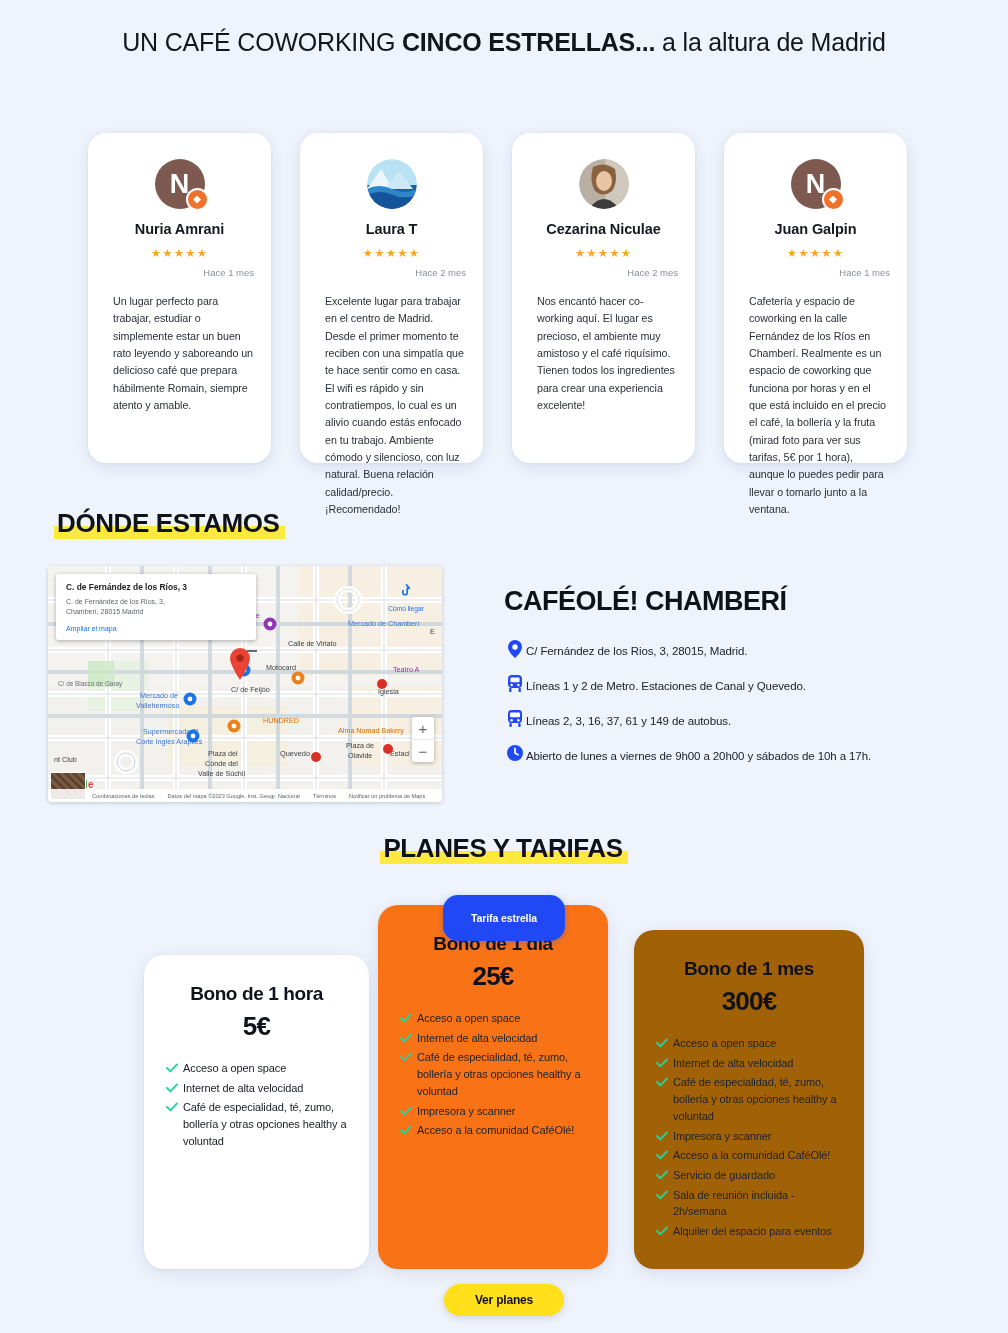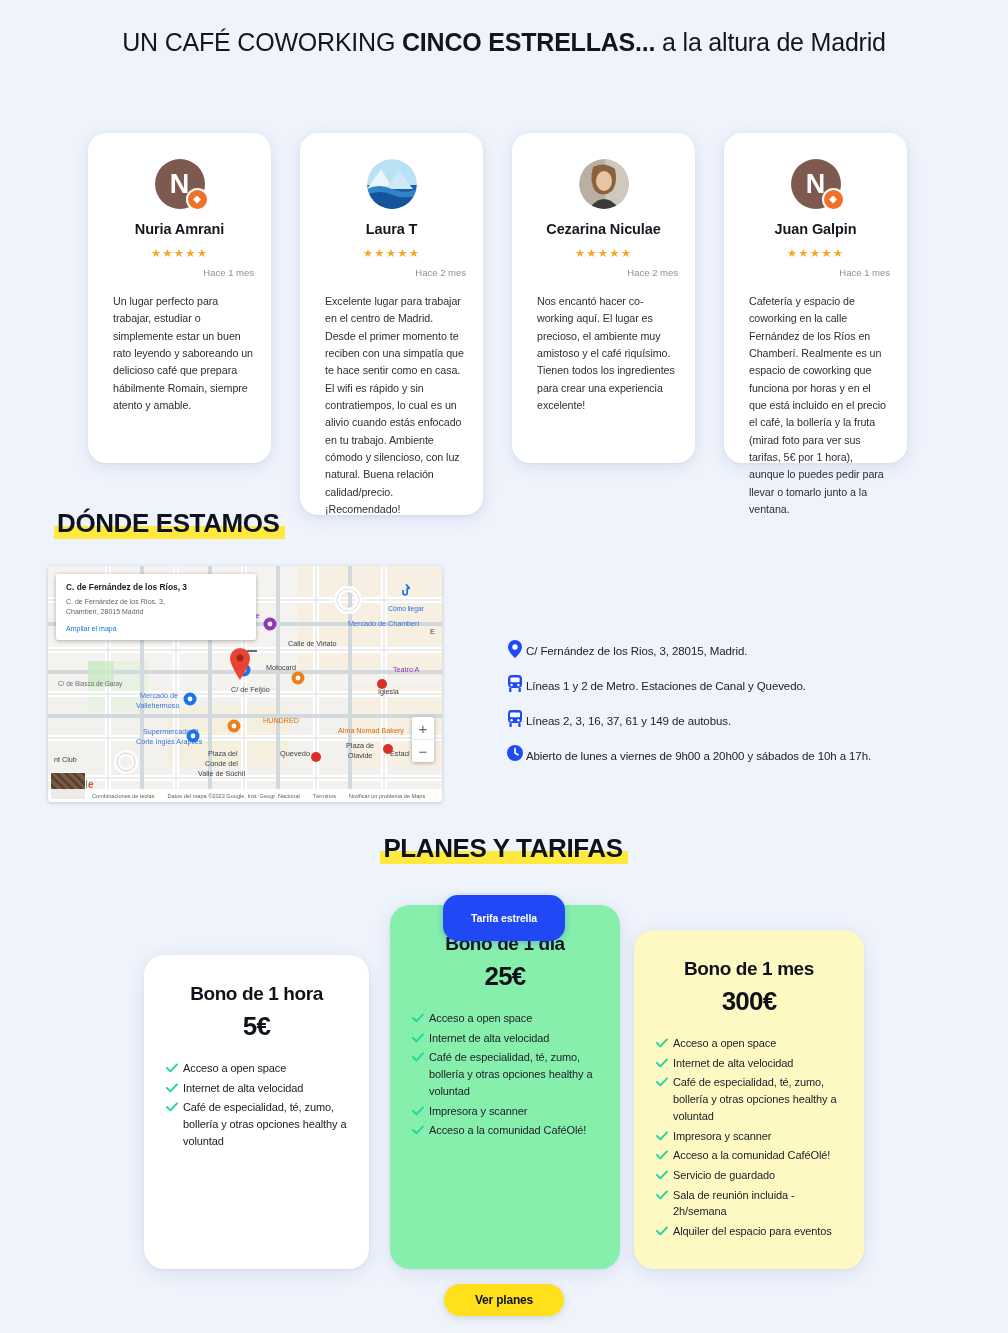--- a/index.html
+++ b/index.html
@@ -22,21 +22,21 @@
 
   
   .reviews{position:absolute; top:133px; left:88px; width:846px; height:335px;}
   .rcard{
     position:absolute; top:0; width:183px;
     background:#fff; border-radius:18px;
     box-shadow:0 4px 16px rgba(40,60,120,.10), 0 1px 3px rgba(40,60,120,.06);
     padding:26px 17px 20px 17px; box-sizing:border-box;
   }
   .rcard.c0{left:0;   height:330px;}
-  .rcard.c1{left:212px;height:382px;}
+  .rcard.c1{left:212px;height:330px;}
   .rcard.c2{left:424px;height:330px;}
   .rcard.c3{left:636px;height:330px;}
 
   .avatar-wrap{position:relative;width:50px;height:50px;margin:0 auto 12px auto;}
   .avatar{width:50px;height:50px;border-radius:50%;overflow:hidden;position:relative;
           display:flex;align-items:center;justify-content:center;}
   .avatar.letter{background:#7d5950;color:#fff;font-size:27px;font-weight:600;line-height:1;}
   .avatar svg{display:block;width:50px;height:50px;}
   .gbadge{
     position:absolute; right:-4px; bottom:-2px; width:19px; height:19px;
@@ -106,22 +106,22 @@
   .infotext{font-size:11.5px;color:#20232b;line-height:1.4;letter-spacing:-0.1px;padding-top:2px;}
 
   
   .plans{position:absolute;top:895px;left:0;width:1008px;height:380px;}
   .pcard{
     position:absolute; border-radius:20px; box-sizing:border-box;
     box-shadow:0 4px 18px rgba(40,60,120,.10), 0 1px 3px rgba(40,60,120,.06);
     padding:28px 22px 22px 22px;
   }
   .p0{left:144px;top:60px;width:225px;height:314px;background:#fff;}
-  .p1{left:390px;top:10px;width:230px;height:364px;background:#86efac;}
-  .p2{left:634px;top:35px;width:230px;height:339px;background:#fef9c3;}
+  .p1{left:378px;top:10px;width:230px;height:364px;background:#f97316;}
+  .p2{left:634px;top:35px;width:230px;height:339px;background:#a16207;}
   .ptitle{font-size:19px;font-weight:800;text-align:center;letter-spacing:-0.4px;color:#10121a;margin-bottom:6px;}
   .pprice{font-size:26px;font-weight:800;text-align:center;letter-spacing:-0.8px;color:#10121a;margin-bottom:18px;}
   .pfeat{display:flex;align-items:flex-start;margin-bottom:3px;}
   .pcheck{flex:0 0 17px;width:17px;padding-top:3px;}
   .pcheck svg{display:block;}
   .pfeat span.t{font-size:11px;line-height:1.52;color:#20232b;letter-spacing:-0.1px;}
   .badge{
     position:absolute;left:443px;top:0;width:122px;height:46px;border-radius:15px;background:#2049f5;
     color:#fff;font-size:10.5px;font-weight:700;display:flex;align-items:center;justify-content:center;
     letter-spacing:-0.1px;box-shadow:0 2px 7px rgba(32,73,245,.3);z-index:3;
@@ -350,20 +350,21 @@
     <div class="mapthumb"></div>
 
     <div class="mapfoot">
       <span>Combinaciones de teclas</span>
       <span>Datos del mapa ©2023 Google, Inst. Geogr. Nacional</span>
       <span>Términos</span>
       <span>Notificar un problema de Maps</span>
     </div>
   </div>
 
+  <div class="venue-title">CAFÉOLÉ! CHAMBERÍ</div>
   <div class="infolist">
 
     <div class="inforow">
       <div class="infoicon">
         <svg width="14" height="18" viewBox="0 0 14 18">
             <path d="M7 0 A7 7 0 0 0 0 7 C0 12 7 18 7 18 S14 12 14 7 A7 7 0 0 0 7 0 Z" fill="#2049f5"></path>
             <circle cx="7" cy="7" r="2.7" fill="#fff"></circle>
           </svg>
       </div>
       <div class="infotext">C/ Fernández de los Rios, 3, 28015, Madrid.</div>

